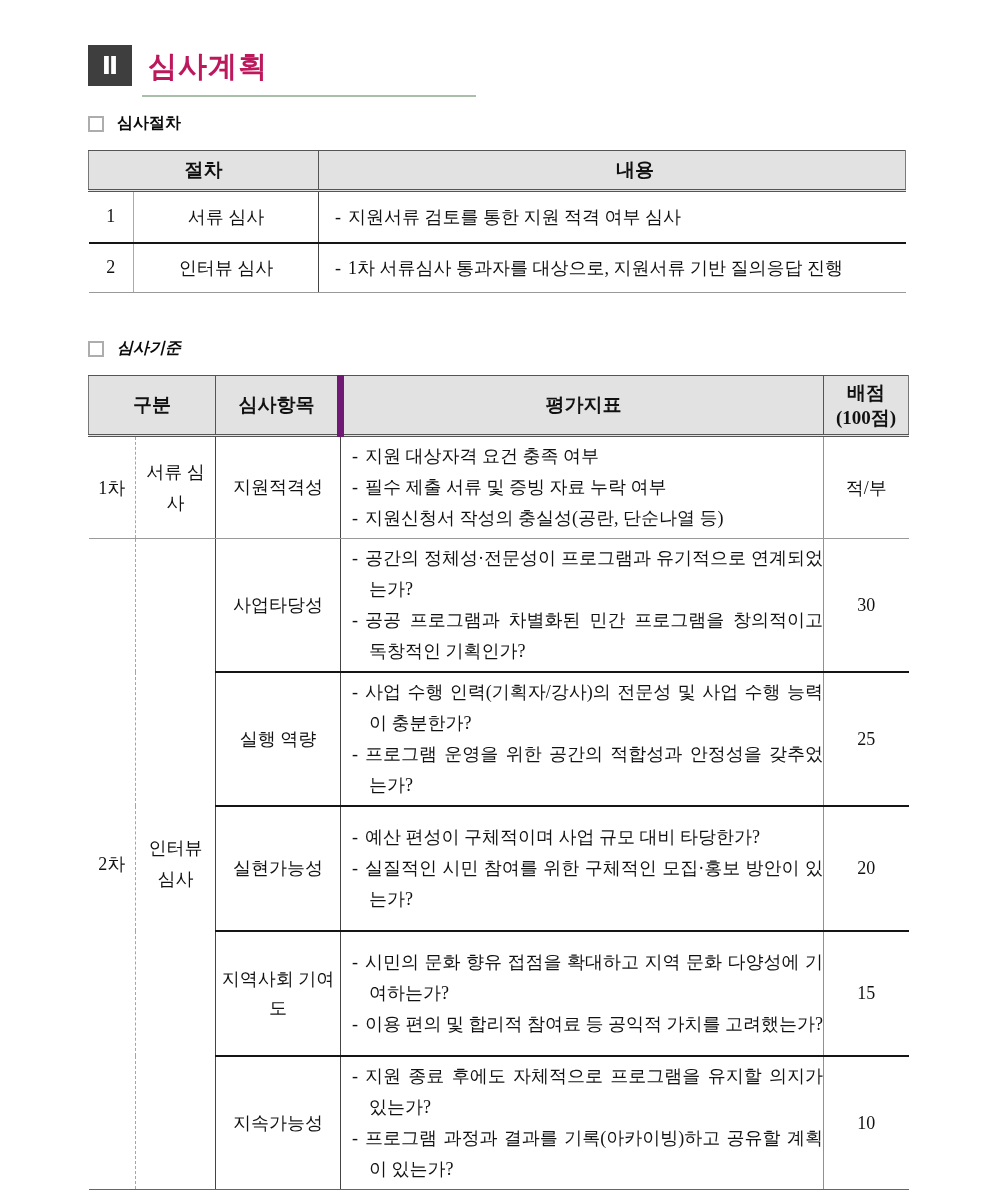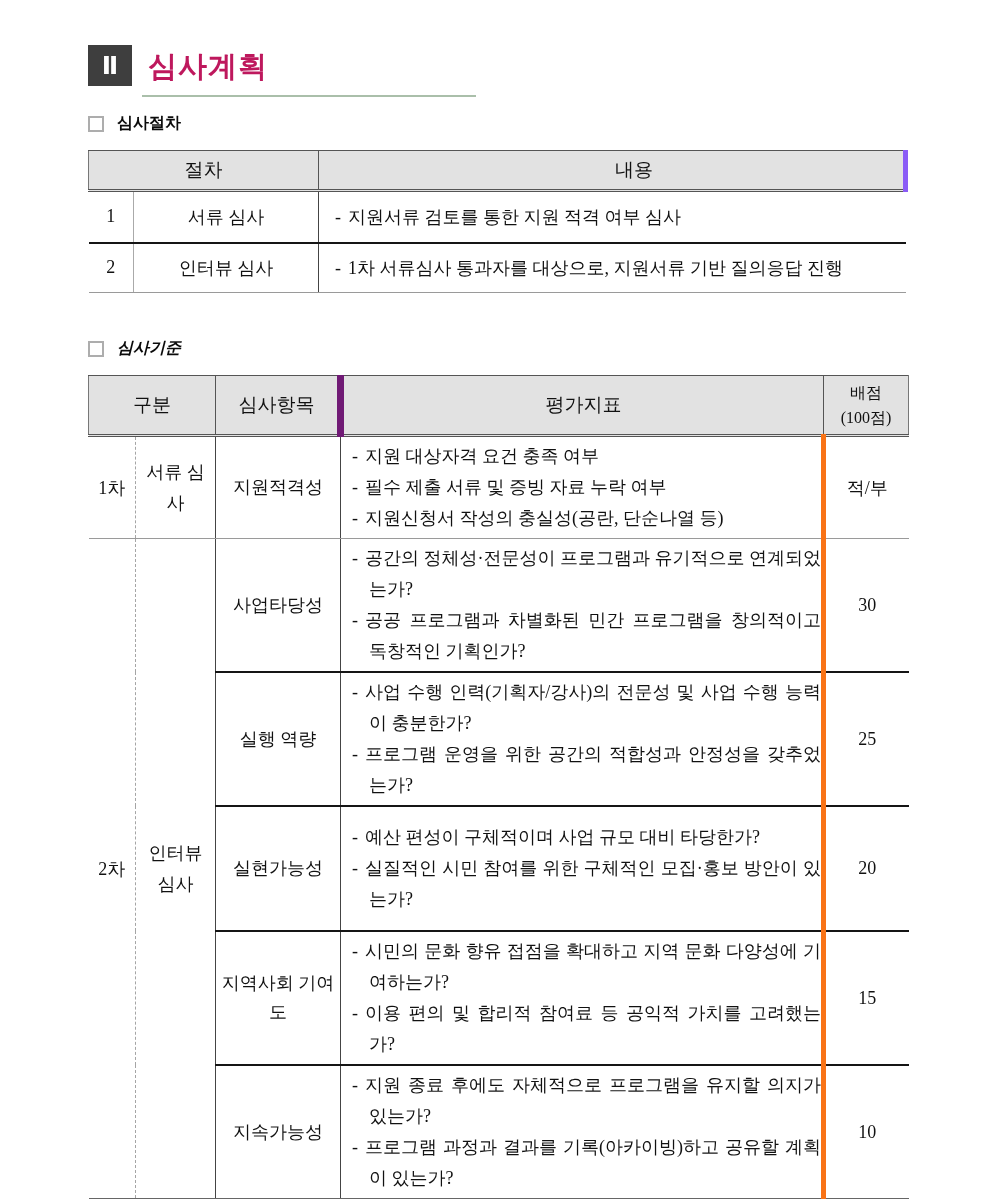--- a/index.html
+++ b/index.html
@@ -40,49 +40,49 @@
   }
   .subhead .sq {
     width: 16px; height: 16px; border: 2px solid #adadad;
     display: inline-block; margin-right: 13px; flex: 0 0 auto;
   }
   .subhead.second { margin-top: 45px; font-style: italic; }
 
   
   table { border-collapse: collapse; table-layout: fixed; }
   th {
-    background: #e2e2e2; font-weight: normal; font-size: 19px;
+    background: #e2e2e2; font-weight: bold; font-size: 19px;
     border-top: 1px solid #555; border-bottom: 3px double #555;
     text-align: center; vertical-align: middle;
   }
   td { font-size: 18px; vertical-align: middle; }
 
   
   .t1 { width: 817px; margin-top: 16px; }
   .t1 th { height: 40px; }
   .t1 th.h-step { border-left: 1px solid #777; border-right: 1px solid #555; }
-  .t1 th.h-content { border-right: 5px solid #8b5cf6; padding-left: 46px; }
+  .t1 th.h-content { border-right: 1px solid #8b5cf6; padding-left: 46px; }
   .t1 tr.r1 td { height: 52px; border-bottom: 2px solid #151515; }
   .t1 tr.r2 td { height: 50px; border-bottom: 1px solid #9a9a9a; }
   .t1 td.c-no   { text-align: center; border-right: 1px solid #aaa; }
   .t1 td.c-name { text-align: center; border-right: 1px solid #444; }
   .t1 td.c-text { padding-left: 16px; }
   .t1 td.c-text .dash { margin-right: 7px; }
 
   
   .t2 { width: 820px; margin-top: 16px; }
   .t2 th { height: 60px; }
   .t2 th.h-cat   { border-left: 1px solid #777; border-right: 1px solid #555; }
   .t2 th.h-item  { border-right: 7px solid #701a75; }
   .t2 th.h-ind   { border-right: 1px solid #555; }
-  .t2 th.h-score { border-right: 1px solid #777; font-size: 16px; line-height: 25px; }
+  .t2 th.h-score { border-right: 1px solid #777; font-size: 19px; line-height: 25px; }
   .t2 td.c-round { text-align: center; border-right: 1px dashed #a5a5a5; }
   .t2 td.c-stage { text-align: center; border-right: 1px solid #444; line-height: 31px; padding: 0 6px; }
   .t2 td.c-item  { text-align: center; border-right: 1px solid #444; line-height: 29px; padding: 0 4px; }
-  .t2 td.c-ind   { border-right: 5px solid #f97316; padding: 4px 0 4px 11px; }
+  .t2 td.c-ind   { border-right: 1px solid #f97316; padding: 4px 0 4px 11px; }
   .t2 td.c-score { text-align: center; }
   .t2 tr.cr1 td { height: 95px; border-bottom: 1px solid #9a9a9a; }
   .t2 tr.crm td { height: 125px; }
   .t2 tr.crm td.sep { border-bottom: 2px solid #151515; }
   .t2 tr.crl td { height: 125px; border-bottom: 1px solid #666; }
   .t2 td.c-round.tall, .t2 td.c-stage.tall { border-bottom: 1px solid #666; }
   .bullets { line-height: 31px; }
   .bullet { padding-left: 17px; text-indent: -17px; text-align: justify; }
   .bullet .dash { margin-right: 7px; }
 </style>

